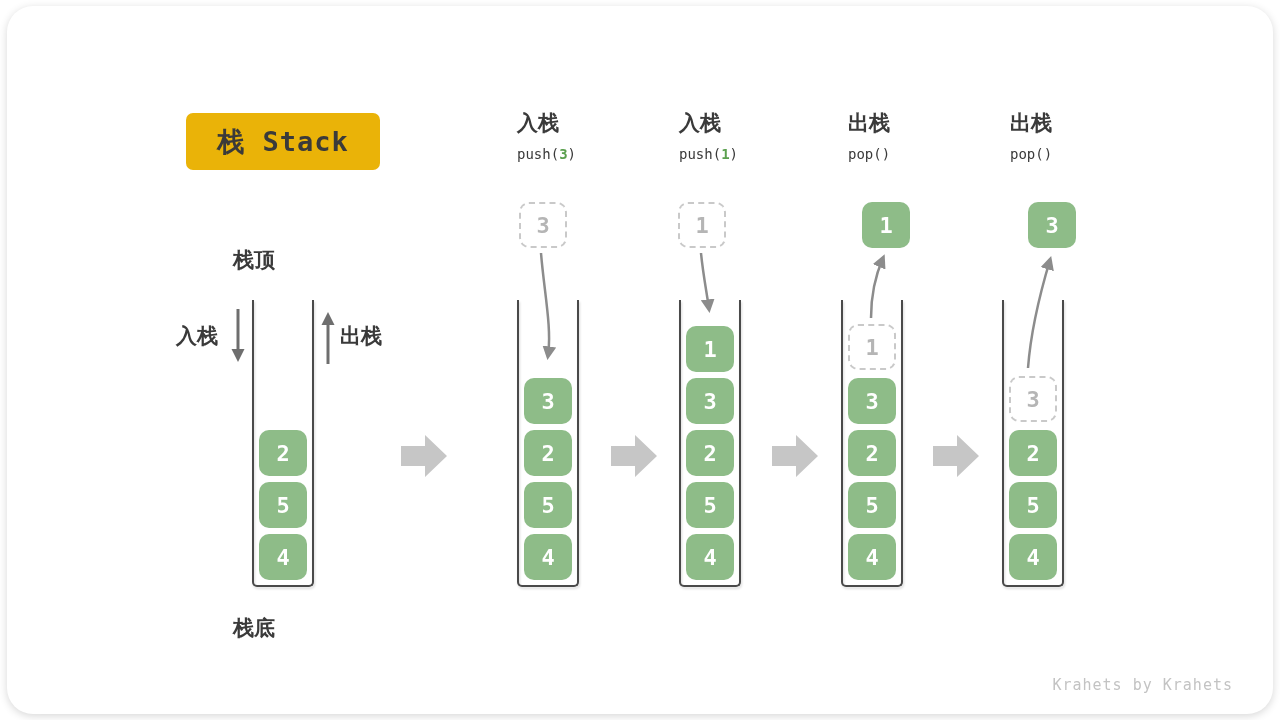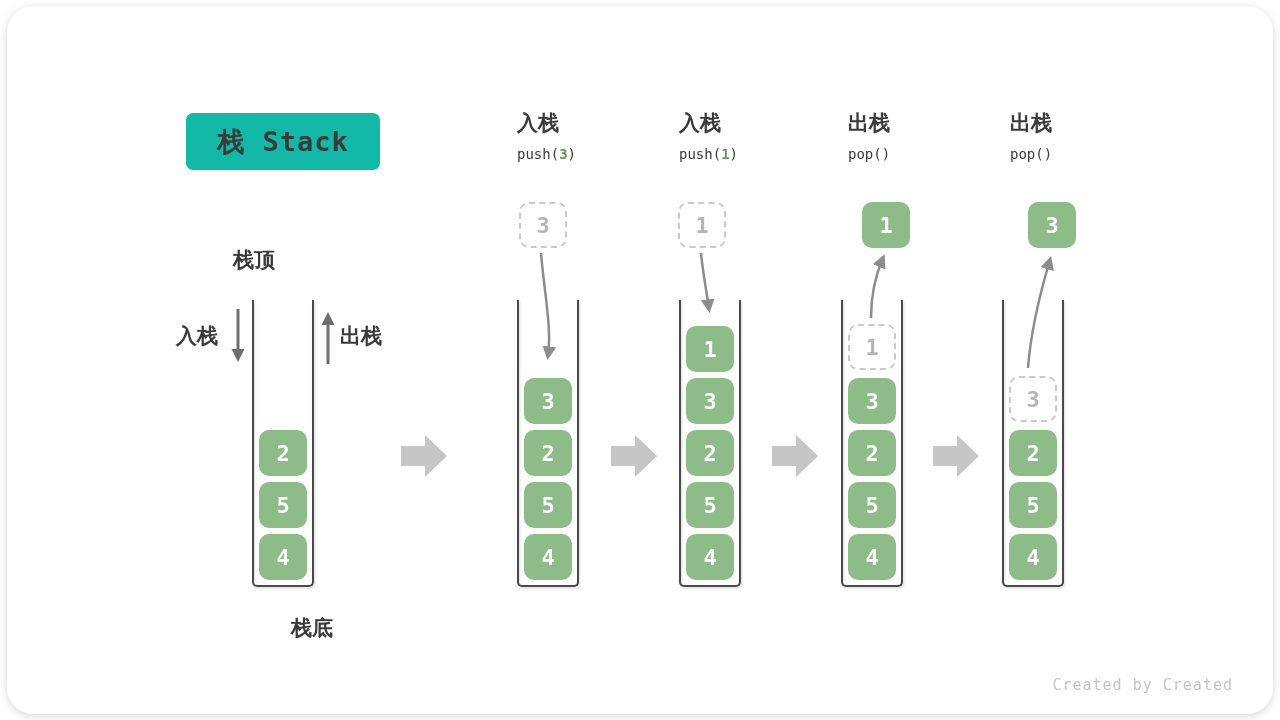--- a/index.html
+++ b/index.html
@@ -17,39 +17,39 @@
     width: 1266px; height: 708px;
     background: #ffffff;
     border-radius: 26px;
     box-shadow: 0 2px 8px rgba(0,0,0,0.16);
   }
   
   .title-badge {
     position: absolute;
     left: 179px; top: 107px;
     width: 194px; height: 57px;
-    background: #14b8a6;
+    background: #eab308;
     border-radius: 7px;
     display: flex; align-items: center; justify-content: center;
     font-family: "DejaVu Sans Mono", monospace;
     font-weight: bold;
     font-size: 27px;
     color: #3a3a3a;
     letter-spacing: 1px;
   }
   
   .cjk {
     position: absolute;
     font-weight: bold;
     font-size: 21px;
     color: #3a3a3a;
     white-space: nowrap;
   }
   .label-stack-top    { left: 226px; top: 240px; width: 100px; text-align: left; }
-  .label-stack-bottom { left: 226px; top: 608px; width: 100px; text-align: right; }
+  .label-stack-bottom { left: 226px; top: 608px; width: 100px; text-align: left; }
   .label-push { left: 169px; top: 316px; }
   .label-pop  { left: 333px; top: 316px; }
   
   .op { position: absolute; top: 103px; }
   .op .op-name {
     position: static;
     font-weight: bold; font-size: 21px; color: #3a3a3a;
     margin-bottom: 9px; white-space: nowrap;
   }
   .op .op-code {
@@ -200,16 +200,16 @@
 
       <path d="M 864,312 C 864,290 869,268 876,252" fill="none" stroke="#8c8c8c" stroke-width="2.5" marker-end="url(#headGray)"></path>
       <path d="M 1021,362 C 1024,322 1034,284 1043,254" fill="none" stroke="#8c8c8c" stroke-width="2.5" marker-end="url(#headGray)"></path>
 
       <polygon points="394,440 418,440 418,429 440,450 418,471 418,460 394,460" fill="#c6c6c6"></polygon>
       <polygon points="604,440 628,440 628,429 650,450 628,471 628,460 604,460" fill="#c6c6c6"></polygon>
       <polygon points="765,440 789,440 789,429 811,450 789,471 789,460 765,460" fill="#c6c6c6"></polygon>
       <polygon points="926,440 950,440 950,429 972,450 950,471 950,460 926,460" fill="#c6c6c6"></polygon>
     </svg>
 
-    <div class="watermark">Created by Created</div>
+    <div class="watermark">Krahets by Krahets</div>
 
   </div>
 </div>
 
 </body></html>

